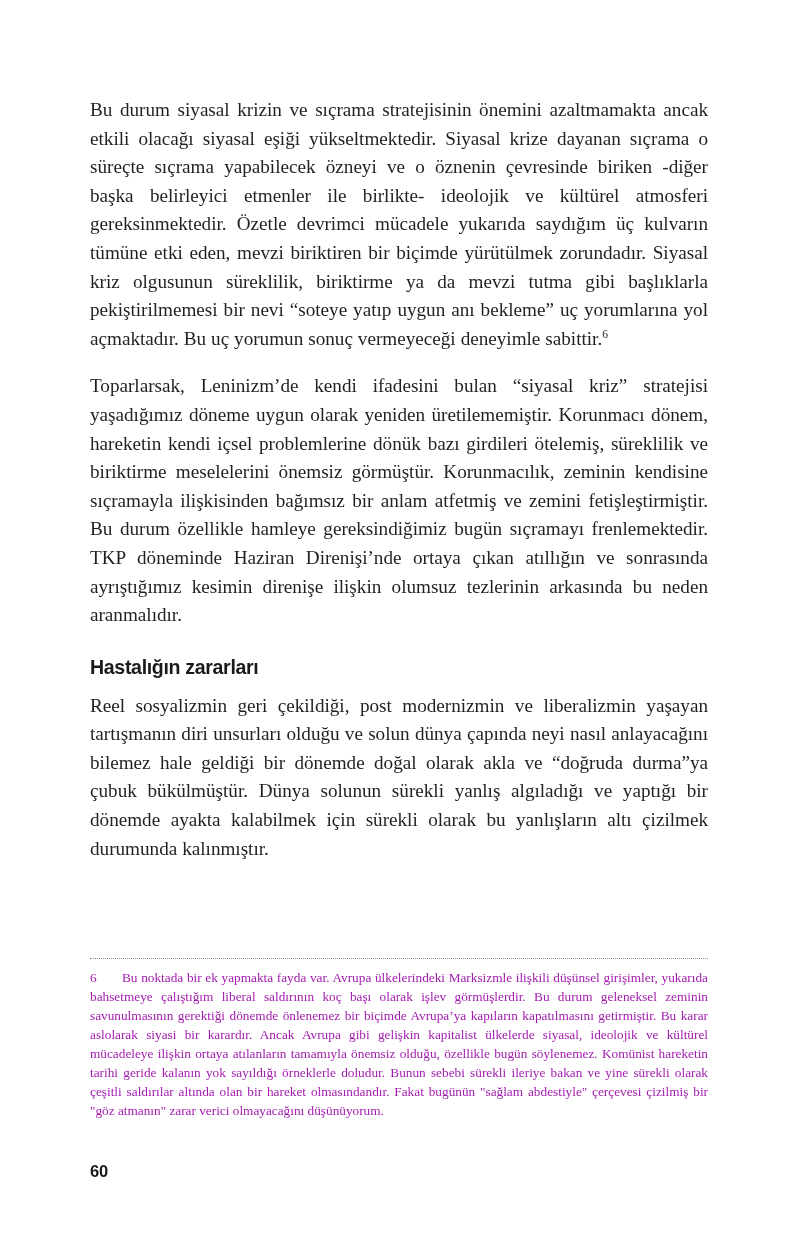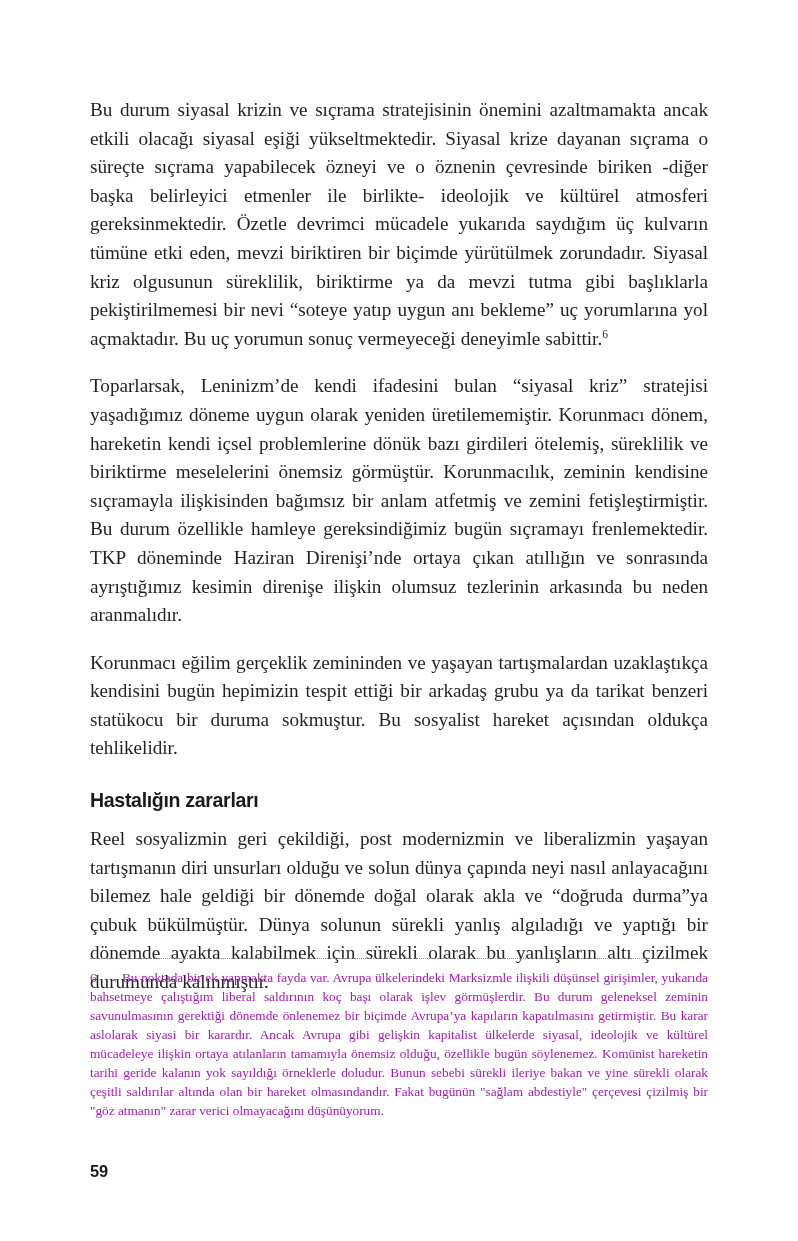--- a/index.html
+++ b/index.html
@@ -108,28 +108,27 @@
 <body>
 
 <div class="page">
 
   <div class="content">
 
     <p class="body-par"><span>Bu durum siyasal krizin ve sıçrama stratejisinin önemini azaltmamakta ancak etkili olacağı siyasal eşiği yükseltmektedir. Siyasal krize dayanan sıçrama o süreçte sıçrama yapabilecek özneyi ve o öznenin çevresinde biriken -diğer başka belirleyici etmenler ile birlikte- ideolojik ve kültürel atmosferi gereksinmektedir. Özetle devrimci mücadele yukarıda saydığım üç kulvarın tümüne etki eden, mevzi biriktiren bir biçimde yürütülmek zorundadır. Siyasal kriz olgusunun süreklilik, biriktirme ya da mevzi tutma gibi başlıklarla pekiştirilmemesi bir nevi “soteye yatıp uygun anı bekleme” uç yorumlarına yol açmaktadır. Bu uç yorumun sonuç vermeyeceği deneyimle sabittir.</span><sup class="fn-ref">6</sup></p>
 
     <p class="body-par">Toparlarsak, Leninizm’de kendi ifadesini bulan “siyasal kriz” stratejisi yaşadığımız döneme uygun olarak yeniden üretilememiştir. Korunmacı dönem, hareketin kendi içsel problemlerine dönük bazı girdileri ötelemiş, süreklilik ve biriktirme meselelerini önemsiz görmüştür. Korunmacılık, zeminin kendisine sıçramayla ilişkisinden bağımsız bir anlam atfetmiş ve zemini fetişleştirmiştir. Bu durum özellikle hamleye gereksindiğimiz bugün sıçramayı frenlemektedir. TKP döneminde Haziran Direnişi’nde ortaya çıkan atıllığın ve sonrasında ayrıştığımız kesimin direnişe ilişkin olumsuz tezlerinin arkasında bu neden aranmalıdır.</p>
 
-    <p class="body-par">Korunmacı eğilim gerçeklik zemininden ve yaşayan tartışmalardan uzaklaştıkça kendisini bugün hepimizin tespit ettiği bir arkadaş grubu ya da tarikat benzeri statükocu bir duruma sokmuştur. Bu sosyalist hareket açısından oldukça tehlikelidir.</p>
 
     <h2 class="section-heading">Hastalığın zararları</h2>
 
     <p class="body-par">Reel sosyalizmin geri çekildiği, post modernizmin ve liberalizmin yaşayan tartışmanın diri unsurları olduğu ve solun dünya çapında neyi nasıl anlayacağını bilemez hale geldiği bir dönemde doğal olarak akla ve “doğruda durma”ya çubuk bükülmüştür. Dünya solunun sürekli yanlış algıladığı ve yaptığı bir dönemde ayakta kalabilmek için sürekli olarak bu yanlışların altı çizilmek durumunda kalınmıştır.</p>
 
   </div>
 
   <div class="footnote-block">
     <div class="footnote-rule"></div>
     <p class="footnote"><span class="fn-num">6</span><span>Bu noktada bir ek yapmakta fayda var. Avrupa ülkelerindeki Marksizmle ilişkili düşünsel girişimler, yukarıda bahsetmeye çalıştığım liberal saldırının koç başı olarak işlev görmüşlerdir. Bu durum geleneksel zeminin savunulmasının gerektiği dönemde önlenemez bir biçimde Avrupa’ya kapıların kapatılmasını getirmiştir. Bu karar aslolarak siyasi bir karardır. Ancak Avrupa gibi gelişkin kapitalist ülkelerde siyasal, ideolojik ve kültürel mücadeleye ilişkin ortaya atılanların tamamıyla önemsiz olduğu, özellikle bugün söylenemez. Komünist hareketin tarihi geride kalanın yok sayıldığı örneklerle doludur. Bunun sebebi sürekli ileriye bakan ve yine sürekli olarak çeşitli saldırılar altında olan bir hareket olmasındandır. Fakat bugünün "sağlam abdestiyle" çerçevesi çizilmiş bir "göz atmanın" zarar verici olmayacağını düşünüyorum.</span></p>
   </div>
 
-  <div class="page-number">59</div>
+  <div class="page-number">60</div>
 
 </div>
 
 </body></html>

